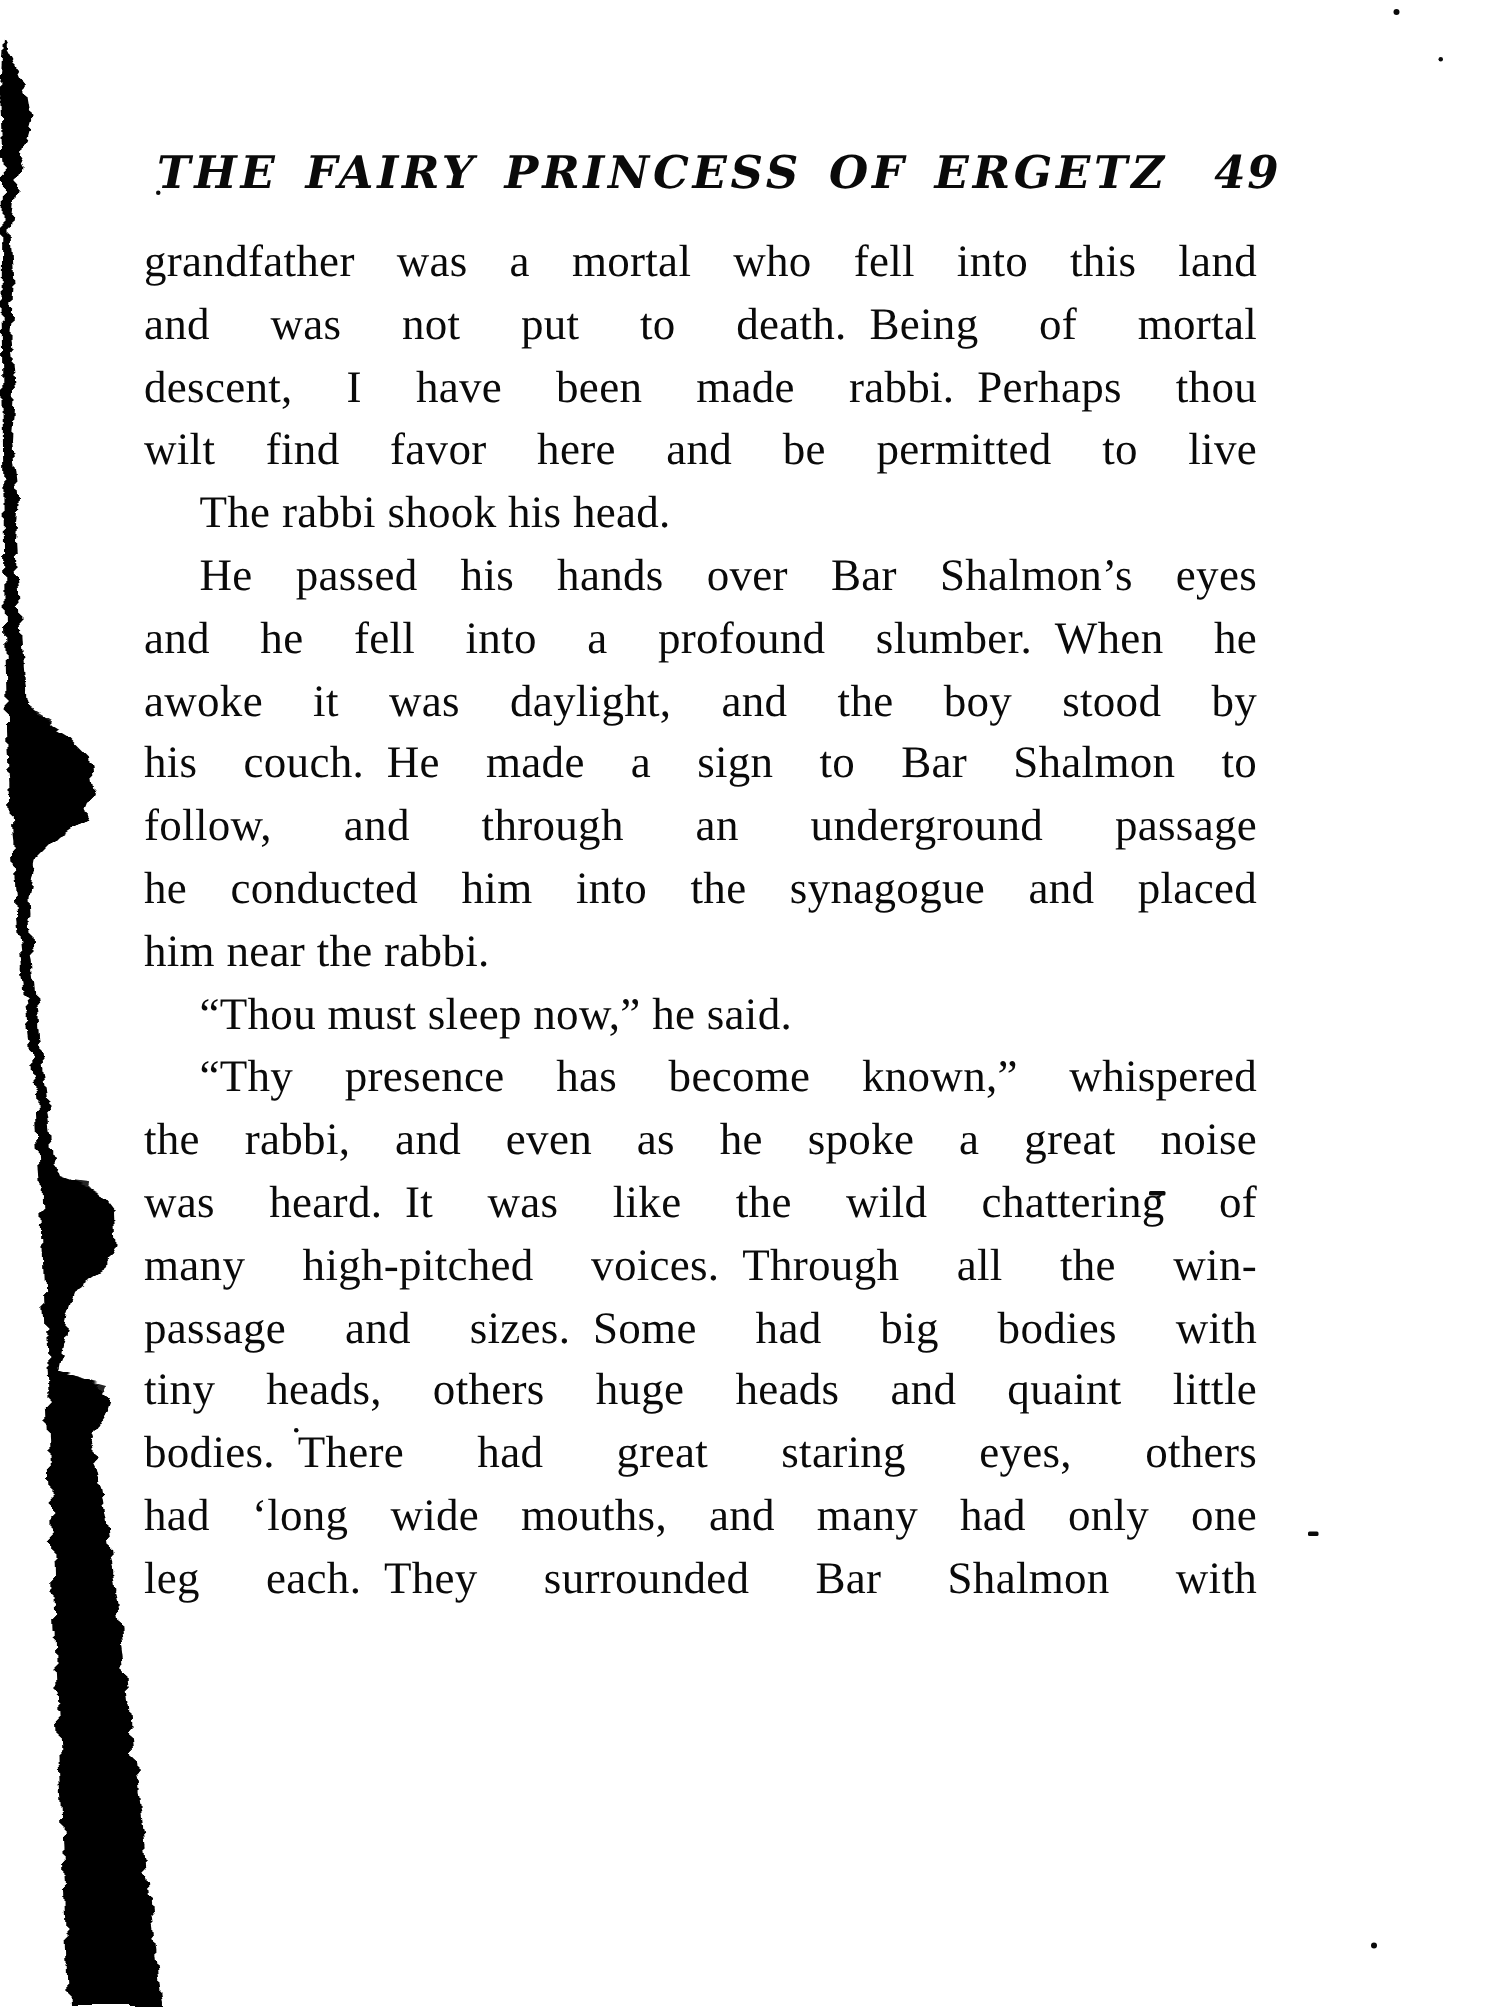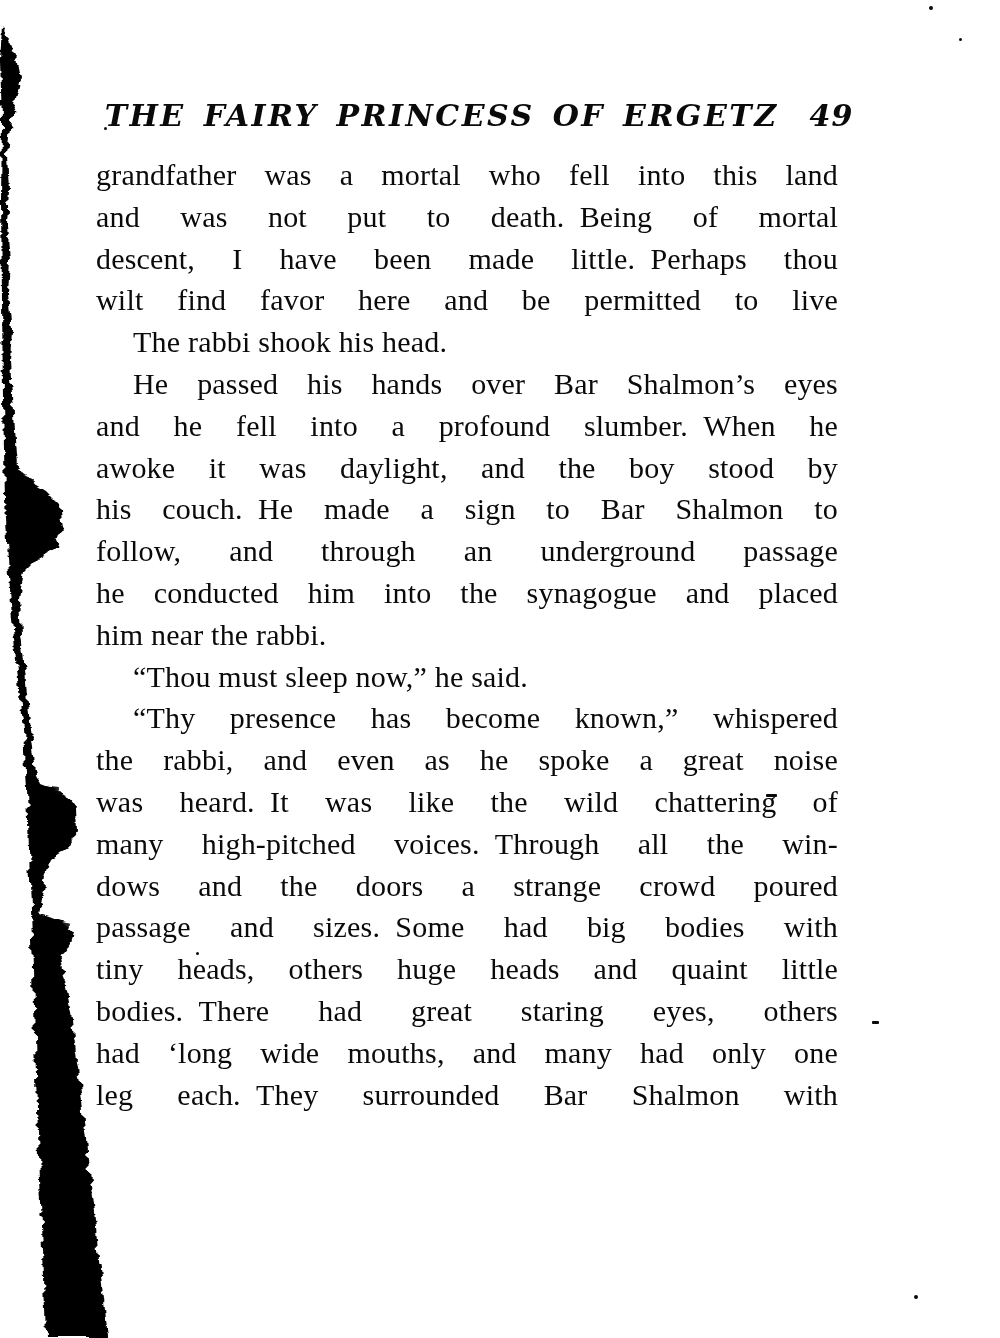--- a/index.html
+++ b/index.html
@@ -92,21 +92,21 @@
 
   <div class="running-head">
     <span>THE FAIRY PRINCESS OF ERGETZ</span>
     <span class="page-number">49</span>
   </div>
 
   <div class="text-block">
       <div class="paragraph">
         <div class="line">grandfather was a mortal who fell into this land</div>
         <div class="line">and was not put to death. Being of mortal</div>
-        <div class="line">descent, I have been made little. Perhaps thou</div>
+        <div class="line">descent, I have been made rabbi. Perhaps thou</div>
         <div class="line">wilt find favor here and be permitted to live</div>
       </div>
       <div class="paragraph">
         <div class="line last indent">The rabbi shook his head.</div>
       </div>
       <div class="paragraph">
         <div class="line indent">He passed his hands over Bar Shalmon’s eyes</div>
         <div class="line">and he fell into a profound slumber. When he</div>
         <div class="line">awoke it was daylight, and the boy stood by</div>
         <div class="line">his couch. He made a sign to Bar Shalmon to</div>
@@ -115,21 +115,20 @@
         <div class="line last">him near the rabbi.</div>
       </div>
       <div class="paragraph">
         <div class="line last indent">“Thou must sleep now,” he said.</div>
       </div>
       <div class="paragraph">
         <div class="line indent">“Thy presence has become known,” whispered</div>
         <div class="line">the rabbi, and even as he spoke a great noise</div>
         <div class="line">was heard. It was like the wild chattering of</div>
         <div class="line">many high-pitched voices. Through all the win-</div>
-        <div class="line">dows and the doors a strange crowd poured</div>
         <div class="line">passage and sizes. Some had big bodies with</div>
         <div class="line">tiny heads, others huge heads and quaint little</div>
         <div class="line">bodies. There had great staring eyes, others</div>
         <div class="line">had ‘long wide mouths, and many had only one</div>
         <div class="line">leg each. They surrounded Bar Shalmon with</div>
       </div>
     </div>
 
   <div class="speck" style="left:929px; top:6px;  width:4px; height:4px;"></div>
   <div class="speck" style="left:959px; top:38px; width:3px; height:3px;"></div>

